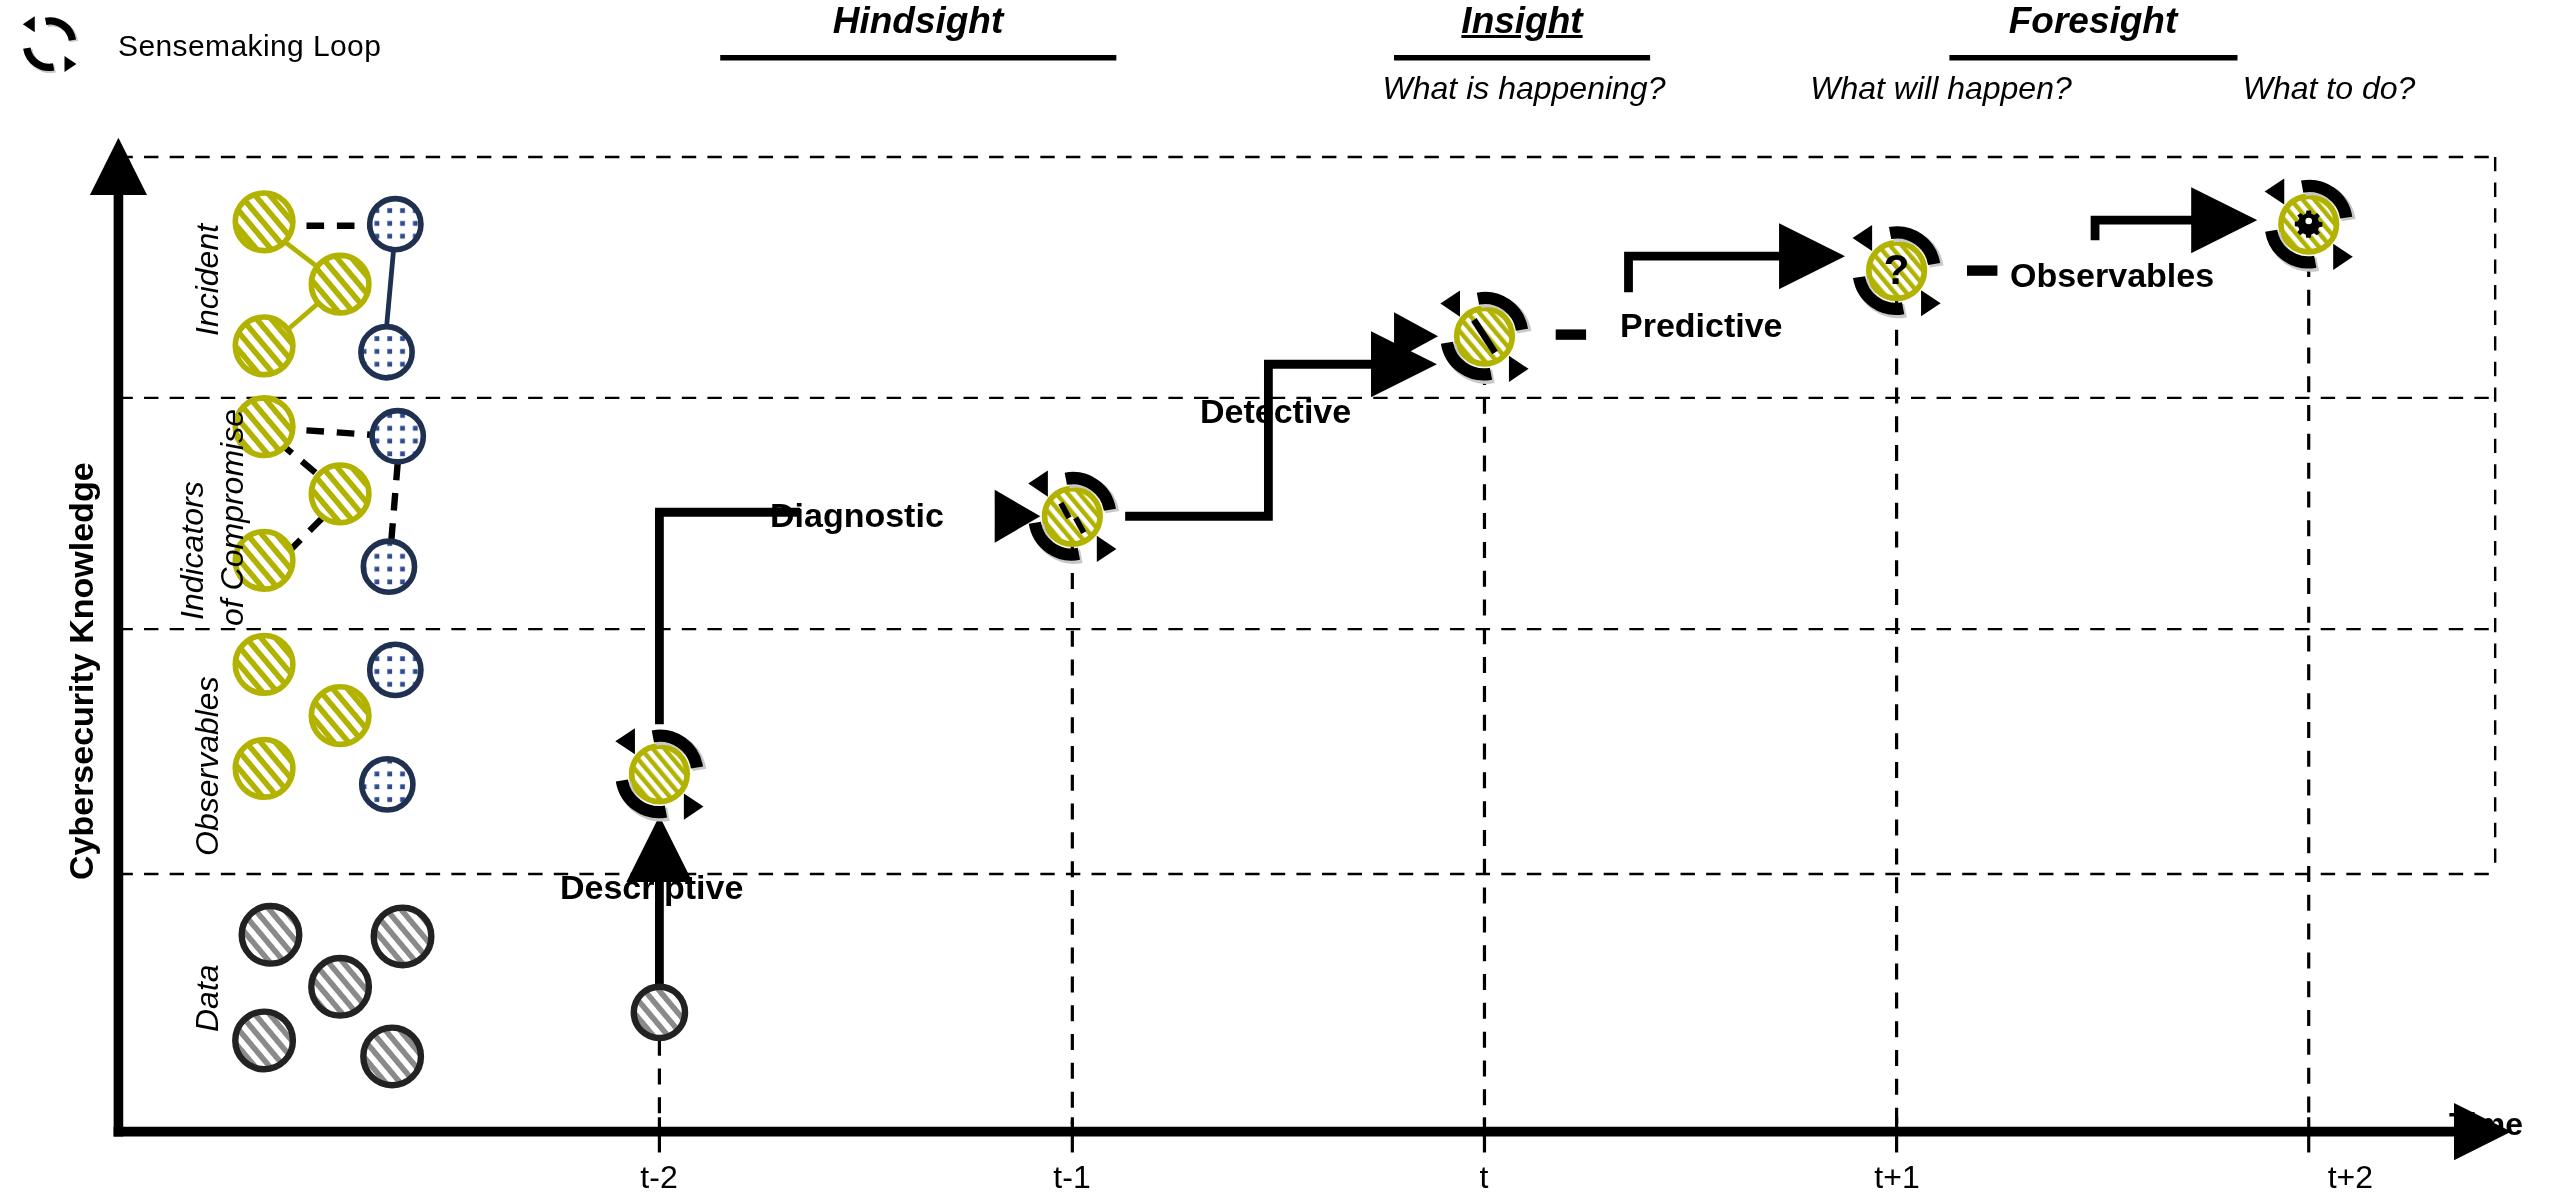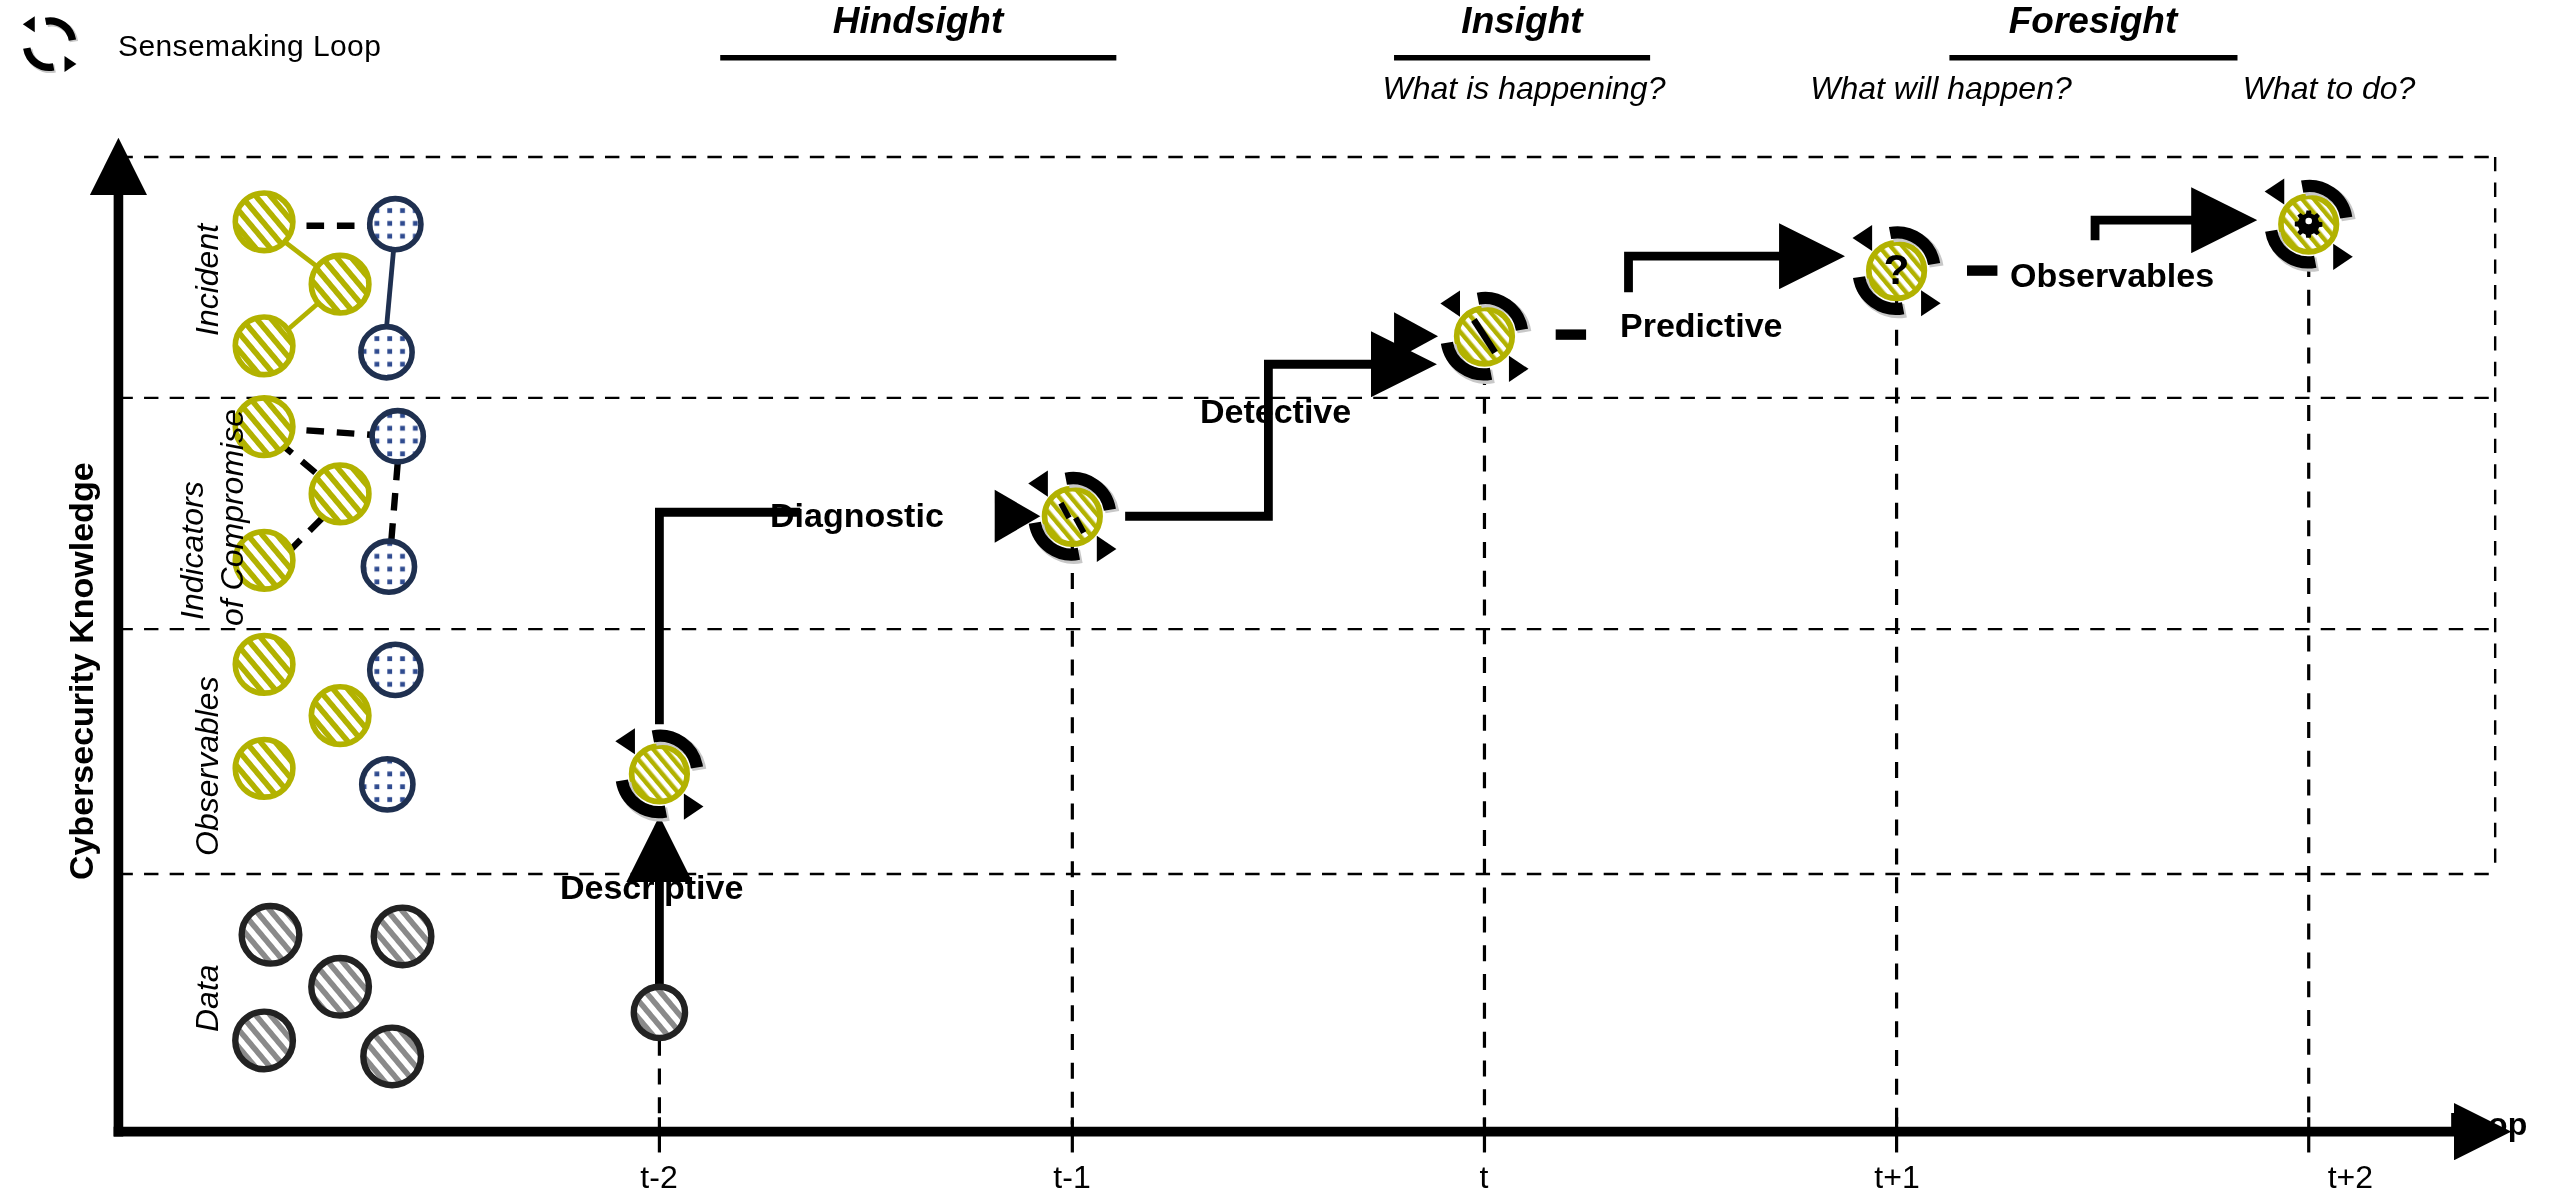--- a/index.html
+++ b/index.html
@@ -207,21 +207,21 @@
   </g>
 
   <g transform="translate(62,55) scale(0.62)">
     <use href="#loopGlyph"></use>
   </g>
 </svg>
 
 <div class="lbl legend-text" style="left:118px;top:29px;text-align:right;">Sensemaking Loop</div>
 
 <div class="lbl phase-title" style="left:720px;top:0px;width:396px;">Hindsight</div>
-<div class="lbl phase-title" style="left:1394px;top:0px;width:256px;">Insight</div>
+<div class="lbl phase-title" style="left:1394px;top:0px;width:256px;text-decoration:underline;">Insight</div>
 <div class="lbl phase-title" style="left:1949px;top:0px;width:288px;">Foresight</div>
 
 <div class="lbl phase-q" style="left:1344px;top:70px;width:360px;">What is happening?</div>
 <div class="lbl phase-q" style="left:1761px;top:70px;width:360px;">What will happen?</div>
 <div class="lbl phase-q" style="left:2169px;top:70px;width:320px;">What to do?</div>
 
 <div class="lbl axis-y-title rot-90" style="left:62px;top:880px;">Cybersecurity Knowledge</div>
 
 <div class="lbl row-label rot-90" style="left:189px;top:336px;">Incident</div>
 <div class="lbl row-label rot-90" style="left:174px;top:620px;">Indicators</div>
@@ -234,16 +234,16 @@
 <div class="lbl stage-label" style="left:1200px;top:392px;">Detective</div>
 <div class="lbl stage-label" style="left:1600px;top:306px;margin-left:20px;">Predictive</div>
 <div class="lbl stage-label" style="left:2010px;top:256px;">Observables</div>
 
 <div class="lbl tick-label" style="left:595px;top:1159px;width:128px;">t-2</div>
 <div class="lbl tick-label" style="left:1008px;top:1159px;width:128px;">t-1</div>
 <div class="lbl tick-label" style="left:1420px;top:1159px;width:128px;">t</div>
 <div class="lbl tick-label" style="left:1833px;top:1159px;width:128px;">t+1</div>
 <div class="lbl tick-label" style="left:2245px;top:1159px;width:128px;text-align:right;">t+2</div>
 
-<div class="lbl axis-x-title" style="left:2449px;top:1106px;">Loop</div>
+<div class="lbl axis-x-title" style="left:2449px;top:1106px;">Time</div>
 
 </div>
 
 
 </body></html>

